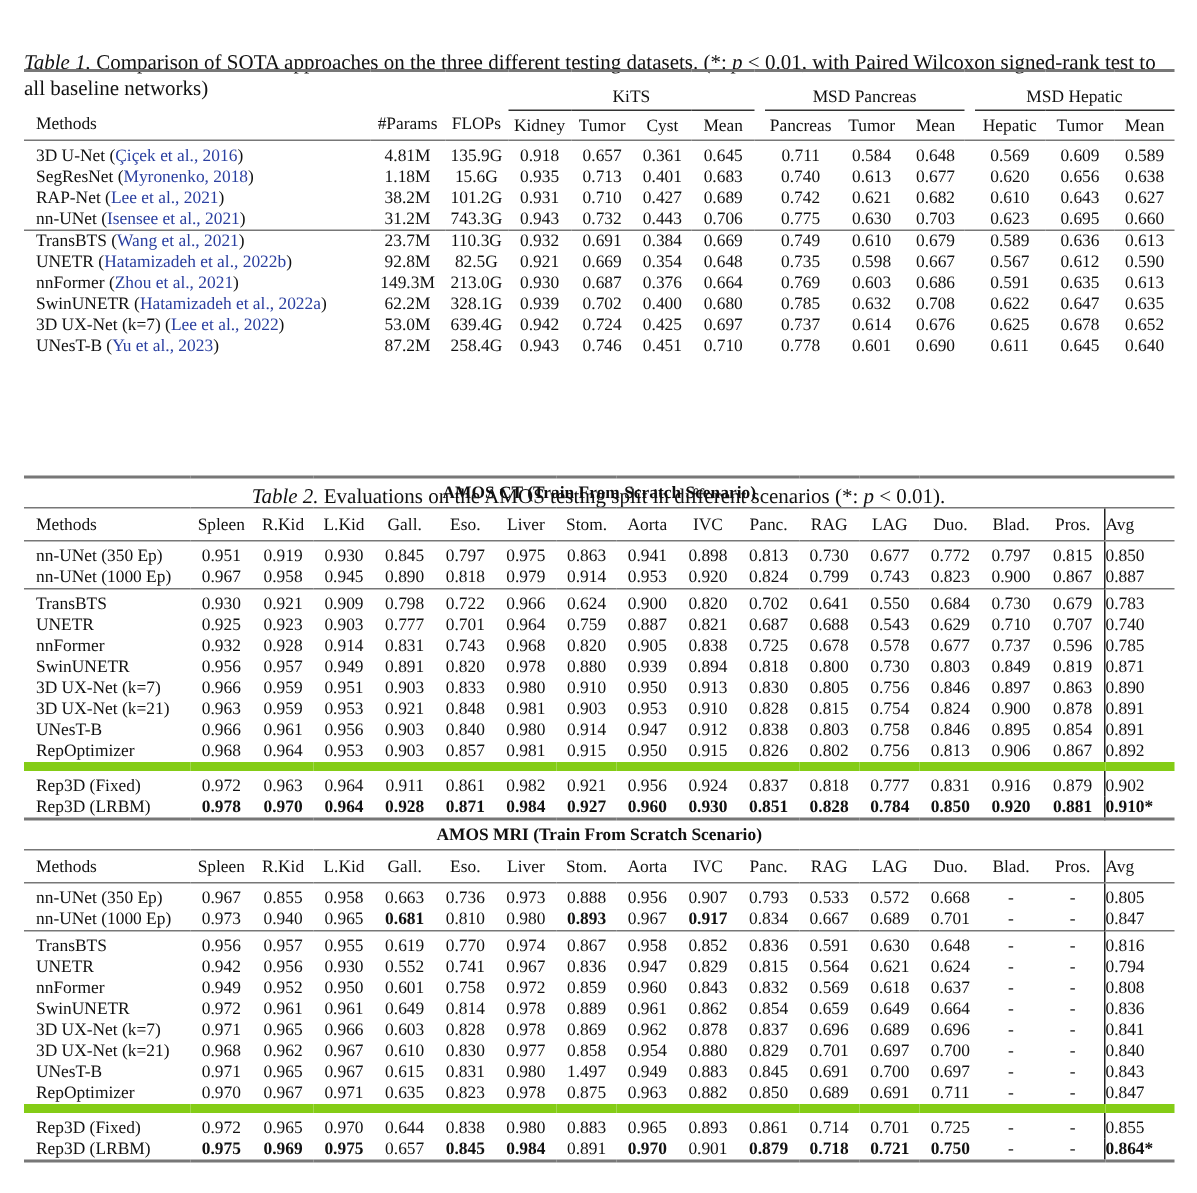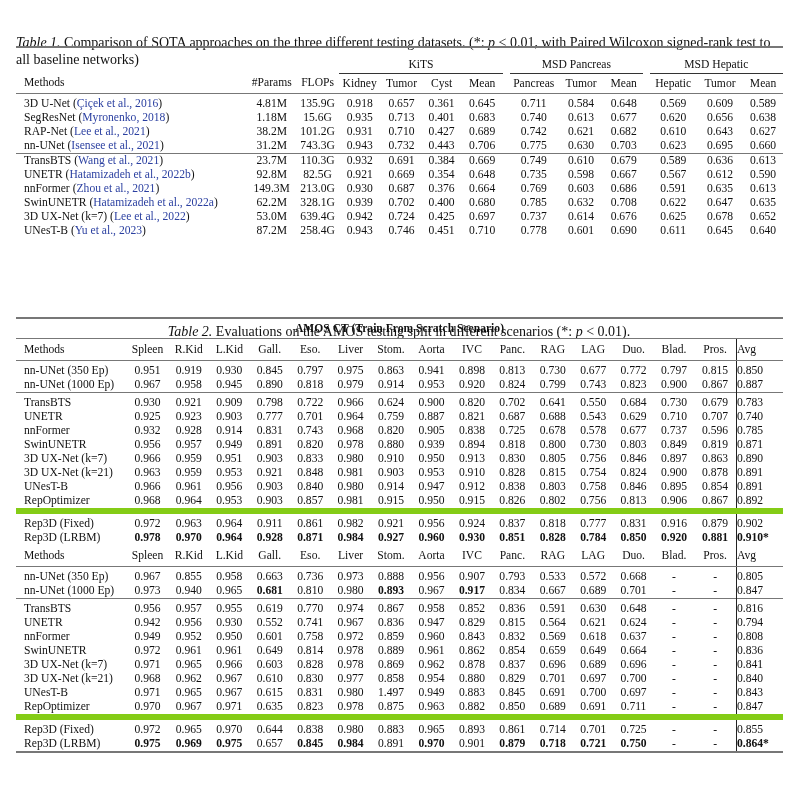--- a/index.html
+++ b/index.html
@@ -539,20 +539,23 @@
         <td class="num bold">0.960</td>
         <td class="num bold">0.930</td>
         <td class="num bold">0.851</td>
         <td class="num bold">0.828</td>
         <td class="num bold">0.784</td>
         <td class="num bold">0.850</td>
         <td class="num bold">0.920</td>
         <td class="num bold">0.881</td>
         <td class="avg bold">0.910*</td>
       </tr>
+      <tr class="sectitle">
+        <td colspan="17">AMOS MRI (Train From Scratch Scenario)</td>
+      </tr>
       <tr class="hdr">
         <td class="method">Methods</td>
         <td class="num">Spleen</td>
         <td class="num">R.Kid</td>
         <td class="num">L.Kid</td>
         <td class="num">Gall.</td>
         <td class="num">Eso.</td>
         <td class="num">Liver</td>
         <td class="num">Stom.</td>
         <td class="num">Aorta</td>

